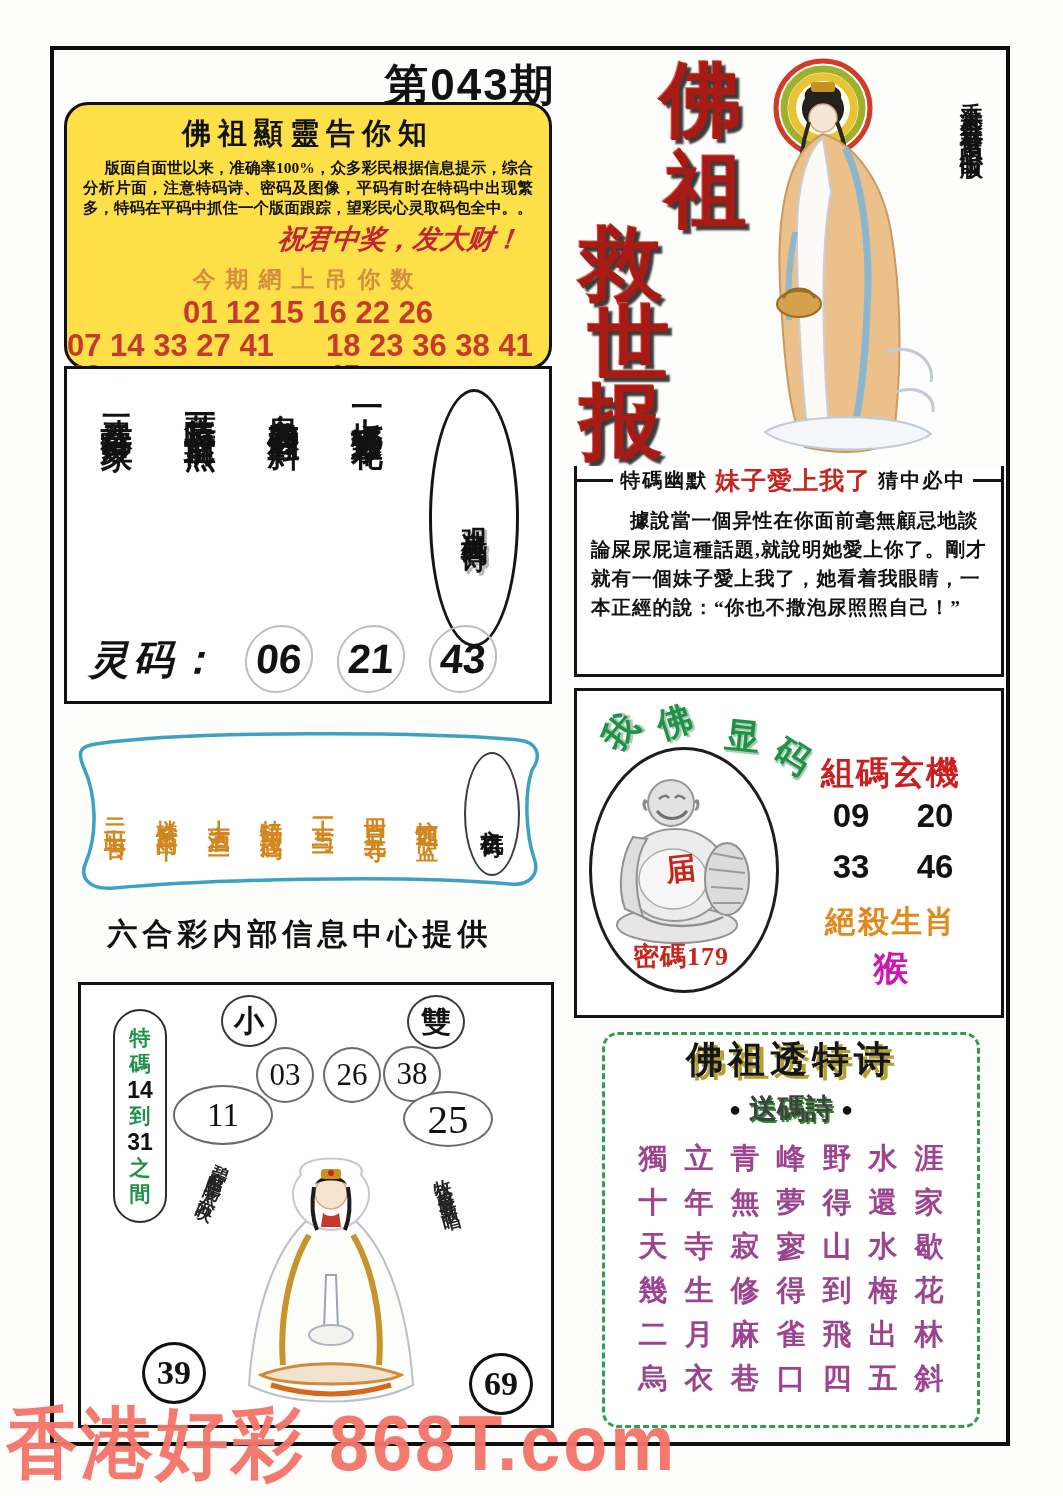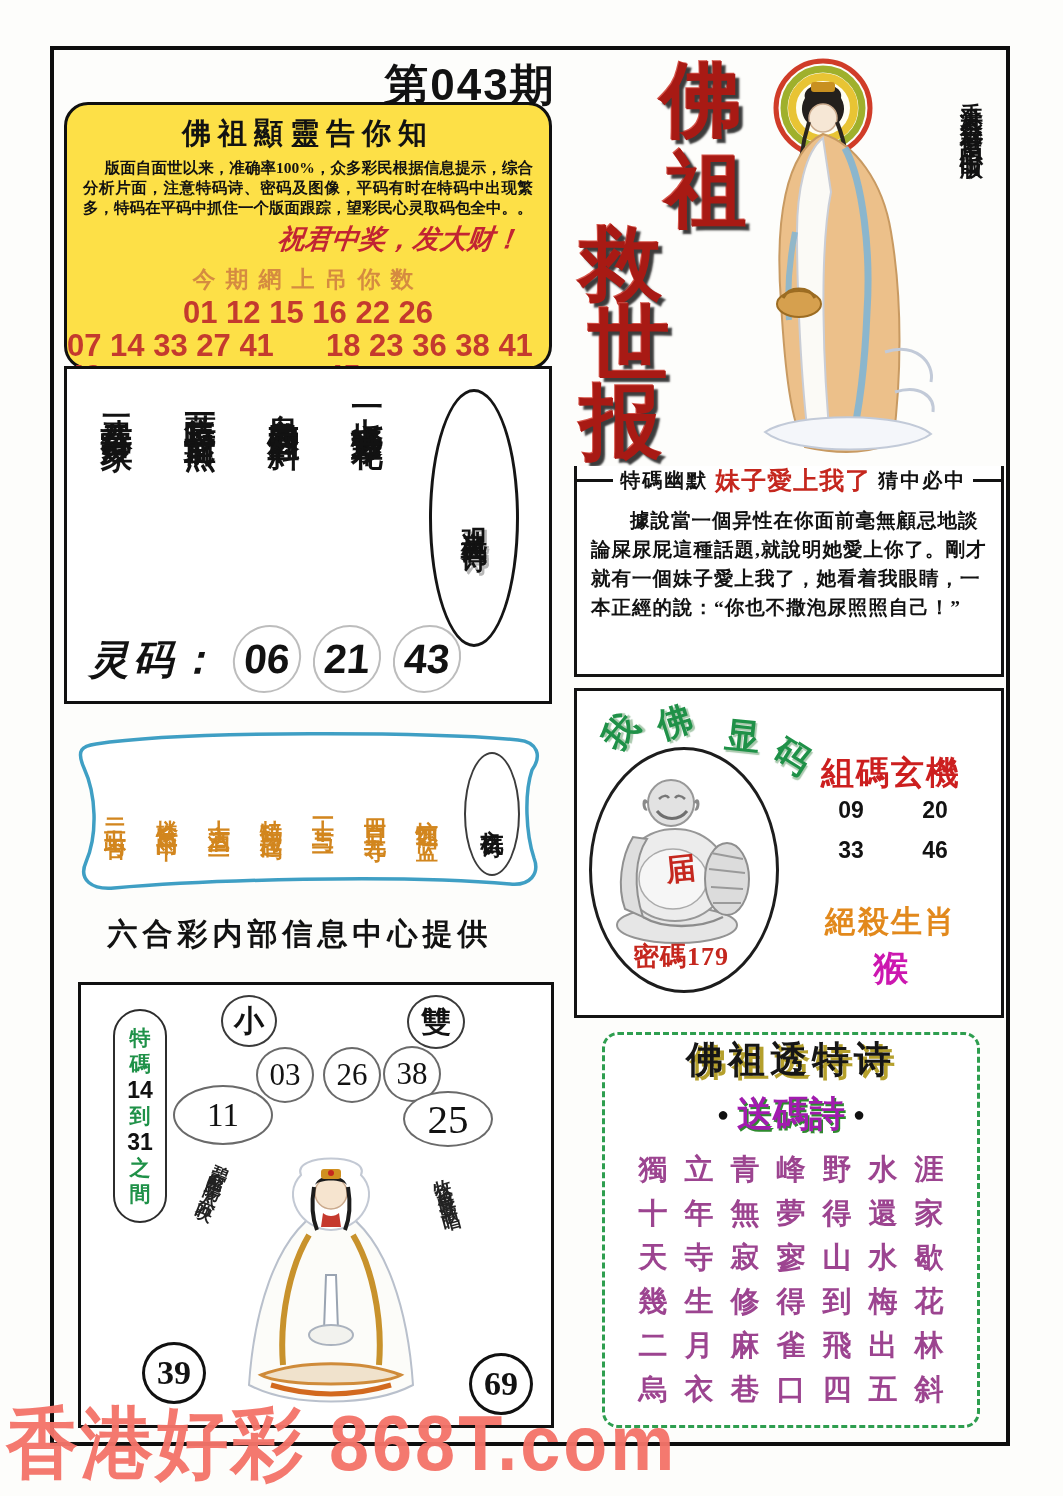--- a/index.html
+++ b/index.html
@@ -29,21 +29,21 @@
 
   
   .lingma{position:absolute;left:64px;top:366px;width:482px;height:332px;border:3px solid #101010;background:#fff;}
   .lm-cols{position:absolute;left:28px;top:20px;width:424px;height:258px;
            display:flex;flex-direction:row-reverse;justify-content:space-between;}
   .lm-oval{width:84px;height:252px;border:3px solid #151515;border-radius:50%;
            display:flex;align-items:center;justify-content:center;}
   .vtext{writing-mode:vertical-rl;text-orientation:upright;}
   .lm-oval .vtext{font-size:26px;font-weight:900;letter-spacing:5px;text-shadow:2.5px 2.5px 0 #b7b7b7;}
   .lm-col{writing-mode:vertical-rl;text-orientation:upright;font-size:32px;font-weight:800;letter-spacing:4px;}
-  .lm-row{position:absolute;left:22px;bottom:8px;width:438px;display:flex;align-items:center;gap:12px;}
+  .lm-row{position:absolute;left:22px;bottom:8px;width:438px;display:flex;align-items:center;gap:24px;}
   .lm-label{font-size:40px;font-weight:900;font-style:italic;letter-spacing:4px;}
   .lm-code{width:64px;height:64px;border:2px solid #bdbdbd;border-radius:50%;display:flex;
            align-items:center;justify-content:center;font-size:41px;font-weight:900;
            font-family:"Liberation Sans",sans-serif;transform:skewX(-5deg);}
 
   
   .xj-wrap{position:absolute;left:66px;top:722px;width:484px;height:184px;}
   .xj-cols{position:absolute;left:34px;top:24px;width:420px;height:136px;
            display:flex;flex-direction:row-reverse;justify-content:space-between;align-items:center;}
   .xj-oval{width:52px;height:120px;border:2px solid #3c3c3c;border-radius:50%;
@@ -89,34 +89,34 @@
   .bt-char{position:absolute;font-size:35px;font-weight:900;color:#1f9148;text-shadow:2px 2px 1px #aac9ae;}
   .b-ellipse{position:absolute;left:12px;top:56px;width:184px;height:240px;border:3px solid #1d1d1d;border-radius:50%;}
   .b-belly{position:absolute;left:82px;top:158px;width:44px;text-align:center;font-size:30px;
            font-weight:900;color:#c5271e;transform:rotate(-6deg);}
   .b-secret{position:absolute;left:28px;top:248px;width:152px;text-align:center;font-size:26px;
             font-weight:800;color:#c5271e;letter-spacing:1px;}
   .b-group{position:absolute;left:214px;top:60px;width:200px;text-align:center;font-size:33px;
            font-weight:900;color:#cc1f1f;letter-spacing:2px;}
   .b-nums{position:absolute;left:232px;top:106px;width:168px;display:grid;
           grid-template-columns:1fr 1fr;row-gap:13px;text-align:center;
-          font-size:23px;font-weight:700;font-family:"Liberation Sans",sans-serif;}
+          font-size:33px;font-weight:700;font-family:"Liberation Sans",sans-serif;}
   .b-kill{position:absolute;left:214px;top:210px;width:200px;text-align:center;font-size:31px;
           font-weight:900;color:#e2891c;letter-spacing:2px;}
   .b-zodiac{position:absolute;left:214px;top:254px;width:200px;text-align:center;font-size:35px;
             font-weight:900;color:#cc17b0;}
 
   
   .toute{position:absolute;left:602px;top:1032px;width:372px;height:390px;
          border:3px dashed #2e9e4f;border-radius:16px;background:#fff;}
   .tt-title{text-align:center;font-size:37px;font-weight:900;letter-spacing:5px;
             color:#161616;text-shadow:4px 3px 0 #b5a02c;}
   .tt-sub{margin-top:5px;display:flex;justify-content:center;align-items:center;gap:8px;}
   .tt-dot{font-size:20px;color:#111;}
-  .tt-w1{font-size:36px;font-weight:900;color:#a21caf;text-shadow:1.5px 1.5px 0 #2e8b2e;}
+  .tt-w1{font-size:28px;font-weight:900;color:#404040;text-shadow:1.5px 1.5px 0 #2e8b2e;}
   .tt-poem{margin-top:8px;}
   .tt-line{text-align:center;font-size:29px;font-weight:700;color:#9c4490;line-height:44px;
            letter-spacing:17px;padding-left:17px;}
 
   
   .watermark{position:absolute;left:6px;top:1396px;font-size:72px;font-weight:900;color:#f4746a;
              font-family:"Liberation Sans",sans-serif;letter-spacing:3px;white-space:nowrap;
              z-index:60;opacity:.96;transform:scaleY(1.08);}
 </style>
 </head>

